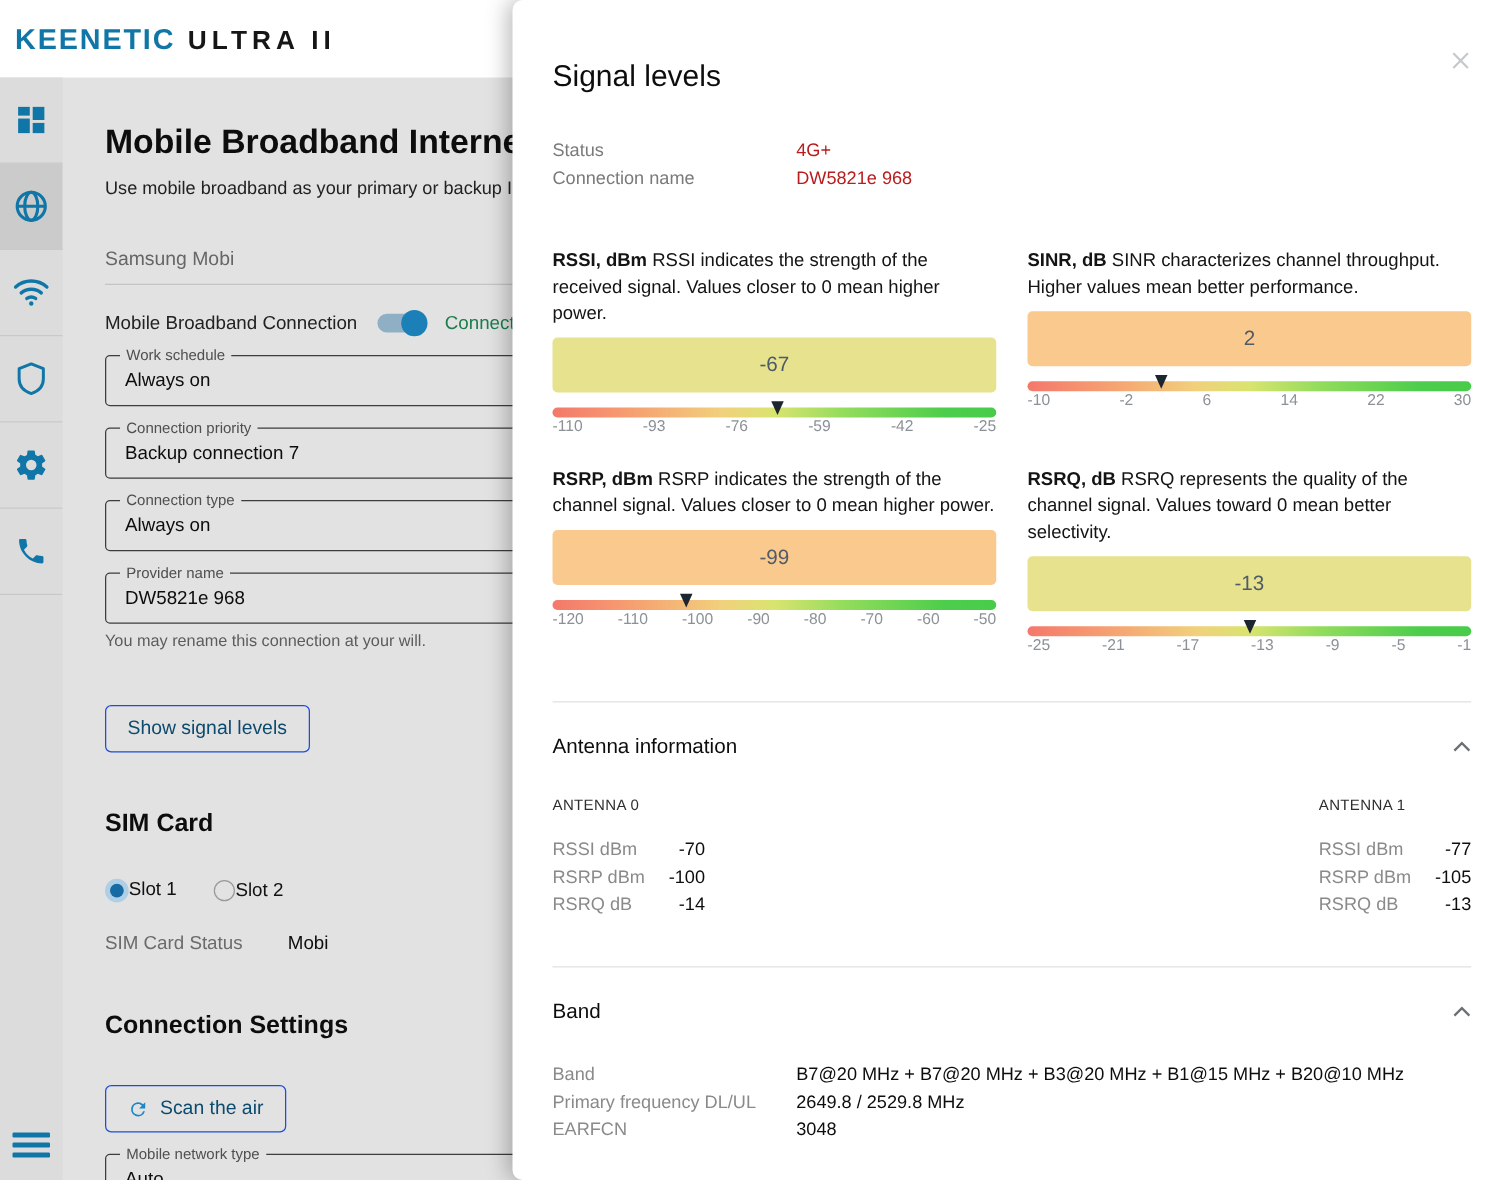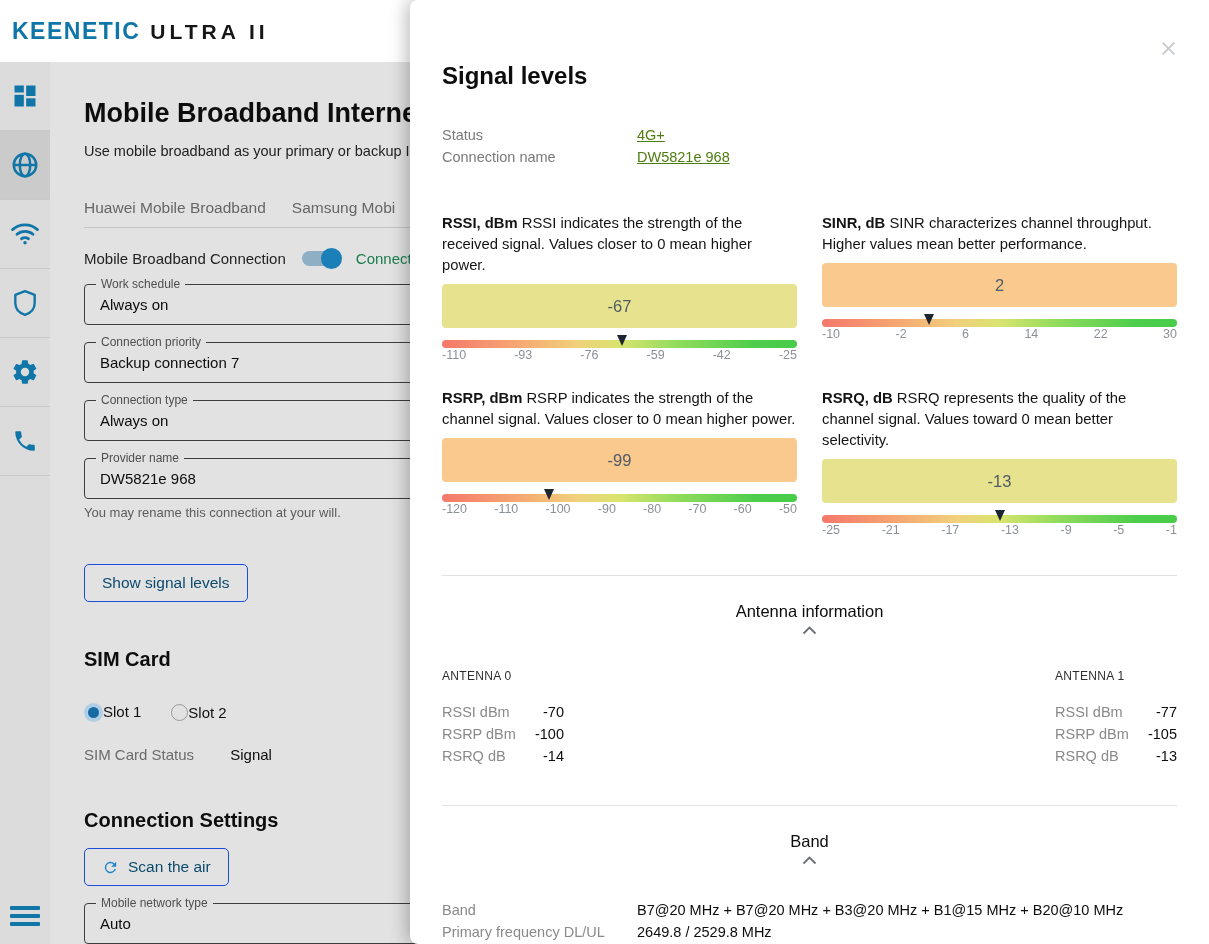--- a/index.html
+++ b/index.html
@@ -43,43 +43,43 @@
 
   .radio-row { margin-top:32px; display:flex; align-items:center; gap:30px; }
   .radio { display:flex; align-items:flex-start; gap:0; cursor:pointer; font-size:15px; color:#111; }
   .radio-dot-on { width:19px; height:19px; border-radius:50%; background:#b0cfe5; position:relative; }
   .radio-dot-on::after { content:""; position:absolute; left:4px; top:4px; width:11px; height:11px; border-radius:50%; background:#166ba5; }
   .radio-dot-off { width:17px; height:17px; border-radius:50%; border:1.5px solid #9a9a9a; background:transparent; }
   .status-row { margin-top:24px; font-size:15px; }
   .status-row .lbl { color:#6b6b6b; margin-right:32px; }
   .status-row .val { color:#0d0d0d; }
 
-  .scan-btn { margin-top:16px;justify-content:center; }
+  .scan-btn { margin-top:36px;justify-content:center; }
 
   
   .modal { position:absolute; top:0; left:410px; width:799px; height:944px; background:#ffffff; border-radius:8px 0 0 8px; box-shadow:-3px 0 18px rgba(0,0,0,0.28); z-index:10; padding:0 32px; }
   .modal-close { position:absolute; top:40px; right:32px; cursor:pointer; }
-  .modal-title { padding-top:62px; font-size:24px; font-weight:700; color:#0d0d0d; }
+  .modal-title { padding-top:48px; font-size:24px; font-weight:400; color:#0d0d0d; }
   .info-block { margin-top:34px; }
   .info-row { display:flex; line-height:22px; font-size:14.5px; }
   .info-row .lbl { width:195px; color:#7a7a7a; }
-  .info-row .val { color:#4d7c0f;text-decoration:underline; }
+  .info-row .val { color:#b91c1c; }
 
   .meters { margin-top:45px; display:grid; grid-template-columns:355px 355px; column-gap:25px; row-gap:26px; }
   .meter-desc { font-size:14.8px; line-height:21px; color:#141414; min-height:42px; }
   .meter-desc b { font-weight:700; }
   .meter-value { margin-top:8px; height:44px; border-radius:4px; display:flex; align-items:center; justify-content:center; font-size:16.5px; color:#4f5b66; }
   .meter-bar { margin-top:12px; height:8px; border-radius:4px; position:relative;
     background:linear-gradient(90deg,#f4786b 0%,#f6a472 20%,#f1d07c 38%,#d9e46f 50%,#92dc5c 66%,#4ecd4c 88%,#47cc49 100%); }
   .marker { position:absolute; top:-5px; width:0; height:0; transform:translateX(-50%);
     border-left:5px solid transparent; border-right:5px solid transparent; border-top:11px solid #1c2530; }
   .meter-ticks { margin-top:0; display:flex; justify-content:space-between; font-size:12.5px; color:#8b9196; }
 
   .divider { margin-top:38px; height:1px; background:#e1e1e1; }
-  .sec-head { margin-top:26px; display:flex; align-items:center; justify-content:space-between;flex-direction:column; }
+  .sec-head { margin-top:26px; display:flex; align-items:center; justify-content:space-between; }
   .sec-head .t { font-size:16.5px; color:#0d0d0d; }
   .sec-head svg { cursor:pointer; }
 
   .antenna-cols { margin-top:30px; display:flex; justify-content:space-between; }
   .a-col { width:122px; }
   .a-caption { font-size:12px; letter-spacing:0.3px; color:#2e2e2e; margin-bottom:18px; }
   .a-row { display:flex; justify-content:space-between; line-height:22px; font-size:14.5px; }
   .a-row .lbl { color:#8a8a8a; }
   .a-row .val { color:#0d0d0d; }
 
@@ -156,21 +156,20 @@
       <div></div>
       <div></div>
     </div>
 </div>
 
 <div class="content">
   <div class="page-title">Mobile Broadband Internet</div>
   <div class="page-sub">Use mobile broadband as your primary or backup Inte</div>
 
   <div class="tabs">
-    <div class="tab">Huawei Mobile Broadband</div>
     <div class="tab">Samsung Mobi</div>
   </div>
   <div class="tabs-divider"></div>
 
   <div class="toggle-row">
     <span class="toggle-label">Mobile Broadband Connection</span>
     <span class="switch">
         <span class="knob"></span>
       </span>
     <span class="toggle-status">Connected</span>
@@ -202,21 +201,21 @@
       <span class="radio-dot-on"></span>
       <span>Slot 1</span>
     </span>
     <span class="radio">
       <span class="radio-dot-off"></span>
       <span>Slot 2</span>
     </span>
   </div>
   <div class="status-row">
     <span class="lbl">SIM Card Status</span>
-    <span class="val">Signal</span>
+    <span class="val">Mobi</span>
   </div>
 
   <div class="section-h">Connection Settings</div>
   <button class="btn-outline scan-btn">
     <span style="display:inline-flex;">
       <svg width="17" height="17" viewBox="0 0 24 24">
           <path fill="#1b87c9" d="M17.65 6.35A8 8 0 1 0 19.73 14h-2.08A6 6 0 1 1 12 6c1.66 0 3.14.69 4.22 1.78L13 11h7V4z"></path>
         </svg>
     </span>
     <span>Scan the air</span>

